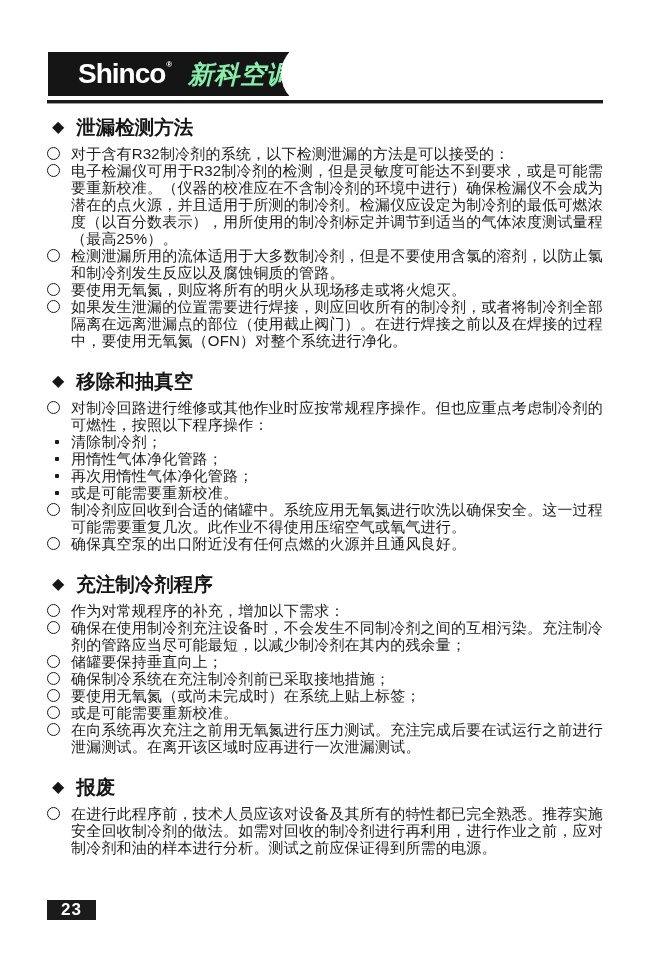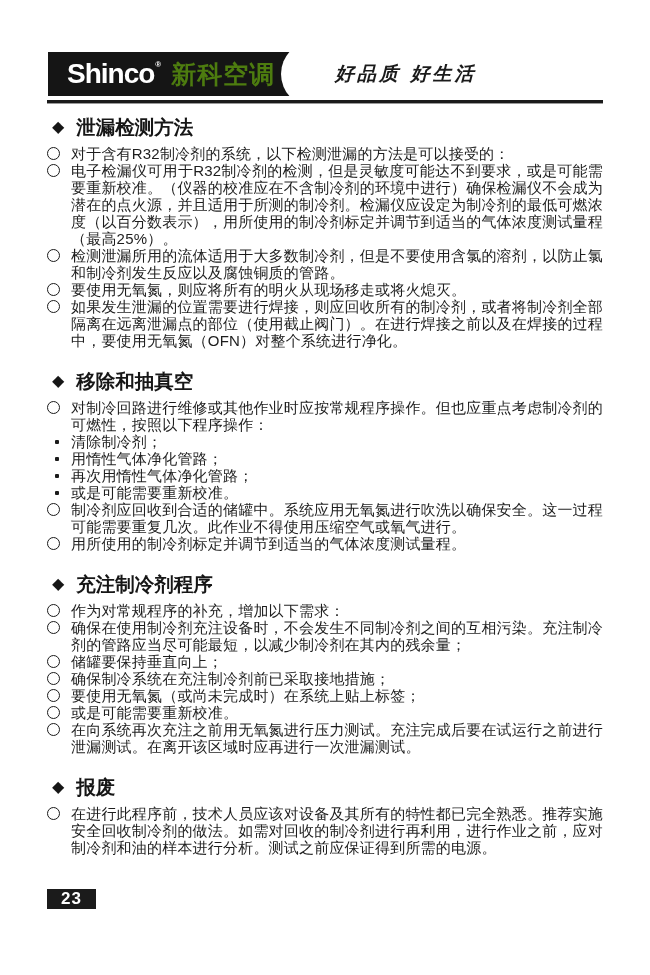--- a/index.html
+++ b/index.html
@@ -19,40 +19,40 @@
     overflow:hidden;
   }
   
   .header{position:relative;height:44px;}
   .brandbar{
     position:absolute;left:1px;top:0;
     width:265px;height:44px;
     background:#151515;
     overflow:hidden;
     display:flex;align-items:center;
-    padding-left:19px;box-sizing:border-box;
+    padding-left:30px;box-sizing:border-box;
   }
   .brandbar::after{ 
     content:"";
     position:absolute;right:-34px;top:50%;
     transform:translateY(-50%);
     width:66px;height:66px;border-radius:50%;
     background:#ffffff;
   }
   .brand-en{
     color:#fff;font-weight:bold;font-size:28px;
     letter-spacing:-1px;line-height:1;
   }
   .brand-reg{
     color:#fff;font-size:8px;vertical-align:top;
     position:relative;top:1px;left:1px;font-weight:bold;
   }
   .brand-cn{
-    color:#4d7c0f;font-weight:bold;font-size:25px;
-    letter-spacing:1px;line-height:1;margin-left:12px;
+    color:#86efac;font-weight:bold;font-size:25px;
+    letter-spacing:1px;line-height:1;margin-left:18px;font-style:italic;
   }
   .slogan{
     position:absolute;left:288px;top:9px;
     font-family:"DejaVu Serif","Liberation Serif",serif;
     font-style:italic;font-weight:bold;
     font-size:19px;letter-spacing:3px;color:#1b1b1b;
     white-space:pre;
   }
   .rule{
     height:3px;background:#1b1b1b;margin-top:4px;
@@ -87,42 +87,41 @@
   }
   .txt{
     margin:0;flex:1;
     font-size:15px;line-height:17px;
     text-align:justify;color:#1d1d1d;
     letter-spacing:0.2px;
   }
   
   .footer{
     position:absolute;left:47px;bottom:55px;
-    display:flex;align-items:flex-start;height:31px;
+    display:flex;align-items:flex-end;height:31px;
   }
   .pagenum{
     width:49px;background:#1b1b1b;color:#fff;
     font-size:17px;font-weight:bold;
     display:flex;align-items:center;justify-content:center;
     letter-spacing:1px;
   }
   .bars{display:flex;margin-left:9px;}
   .bars i{display:block;width:9px;background:#1b1b1b;margin-right:4px;}
 </style>
 </head>
 <body>
 
 <div class="page">
 
   <div class="header">
     <div class="brandbar">
       <span class="brand-en"><span>Shinco</span><sup class="brand-reg">®</sup></span>
       <span class="brand-cn">新科空调</span>
     </div>
-    <div class="slogan">好品质 好生活</div>
   </div>
 
   <div class="rule"></div>
 
   <main class="content" id="content">
       <section>
         <h2>
           <span class="diamond">◆</span>
           <span>泄漏检测方法</span>
         </h2>
@@ -171,21 +170,21 @@
         <div class="item">
           <span class="bullet dot"></span>
           <p class="txt">或是可能需要重新校准。</p>
         </div>
         <div class="item">
           <span class="bullet circle"></span>
           <p class="txt">制冷剂应回收到合适的储罐中。系统应用无氧氮进行吹洗以确保安全。这一过程可能需要重复几次。此作业不得使用压缩空气或氧气进行。</p>
         </div>
         <div class="item">
           <span class="bullet circle"></span>
-          <p class="txt">用所使用的制冷剂标定并调节到适当的气体浓度测试量程。</p>
+          <p class="txt">确保真空泵的出口附近没有任何点燃的火源并且通风良好。</p>
         </div>
       </section>
       <section>
         <h2>
           <span class="diamond">◆</span>
           <span>充注制冷剂程序</span>
         </h2>
         <div class="item">
           <span class="bullet circle"></span>
           <p class="txt">作为对常规程序的补充，增加以下需求：</p>

